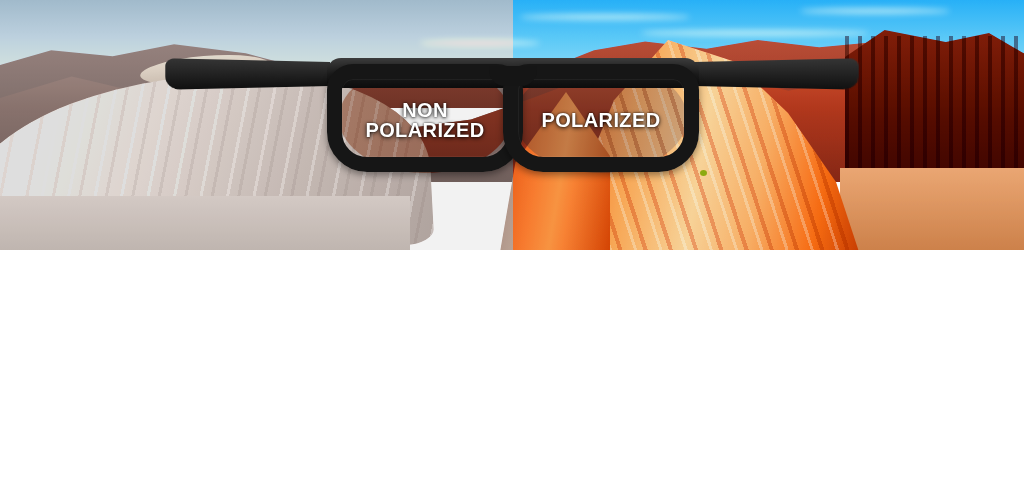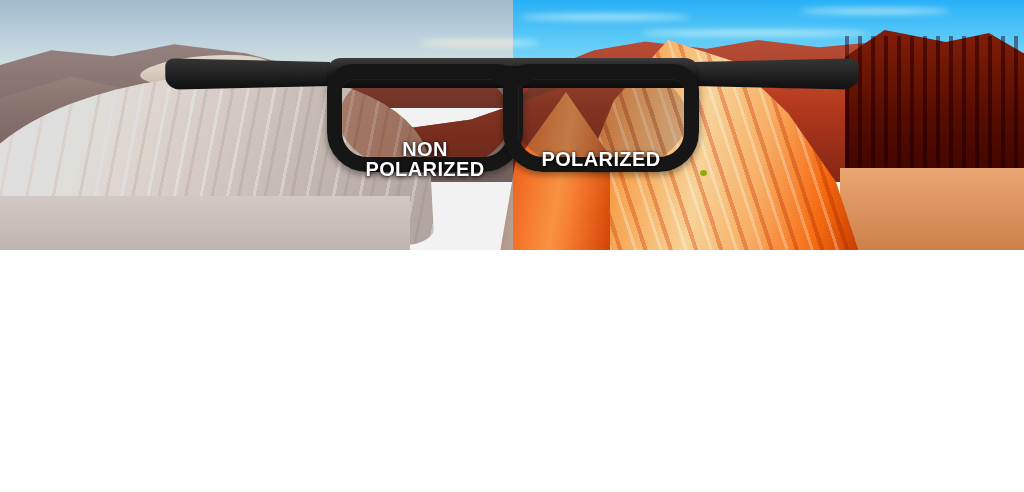--- a/index.html
+++ b/index.html
@@ -177,21 +177,20 @@
   .lens-label{
     position:absolute;
     color:#ffffff;
     font-weight:700;
     font-size:20px;
     letter-spacing:.4px;
     line-height:1.02;
     text-align:center;
     text-shadow:0 1px 4px rgba(0,0,0,.85),0 0 2px rgba(0,0,0,.7);
     white-space:pre-line;
-    margin-top:39px;
   }
   .label-non{left:345px;top:100px;width:160px;}
   .label-pol{left:520px;top:110px;width:162px;}
 
   
   .benefits{position:relative;width:1024px;height:242px;background:#fff;}
 </style>
 </head>
 <body>
 

